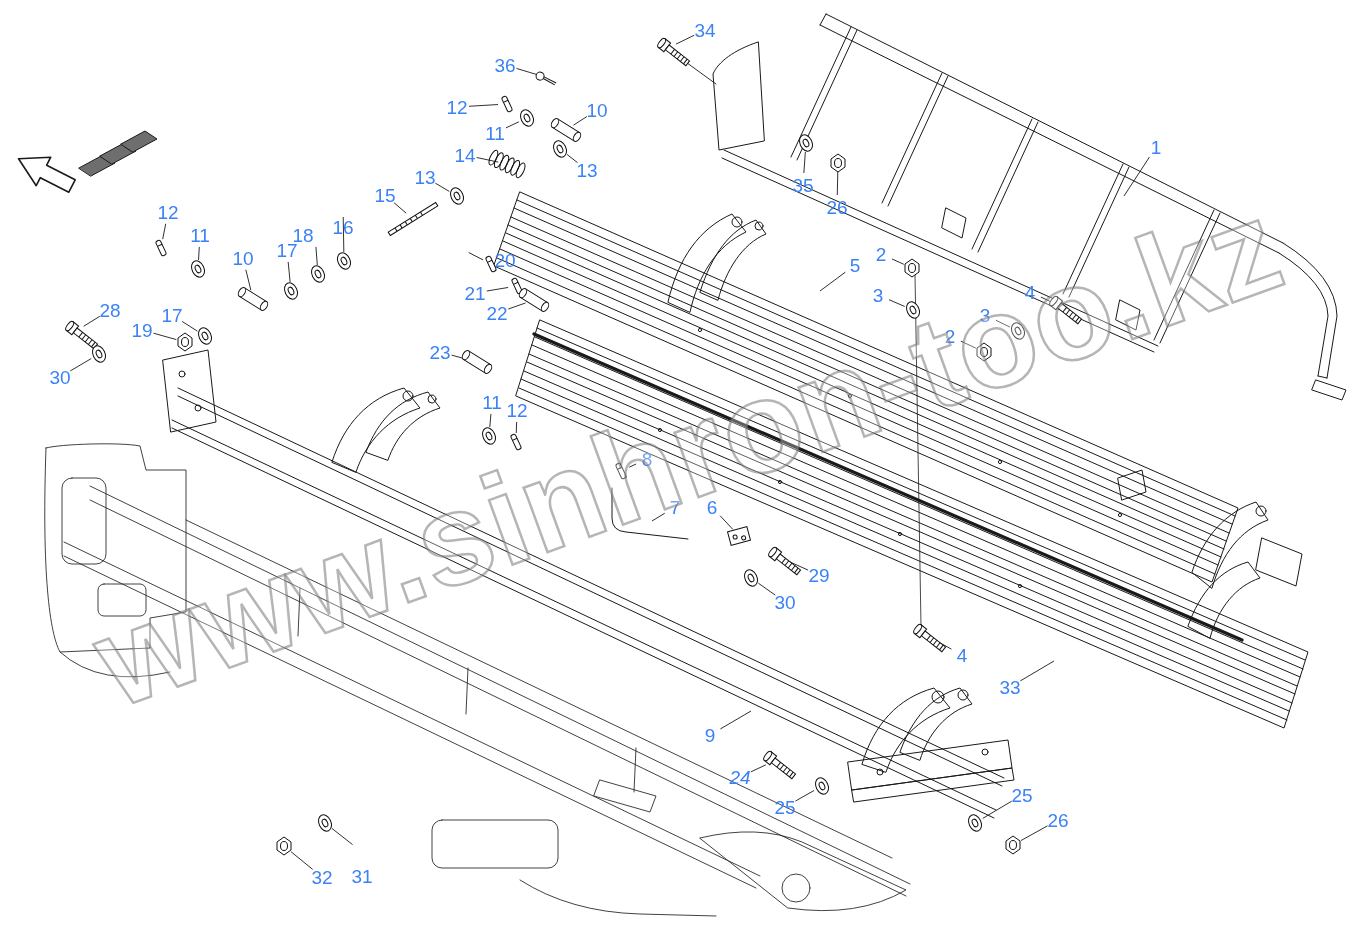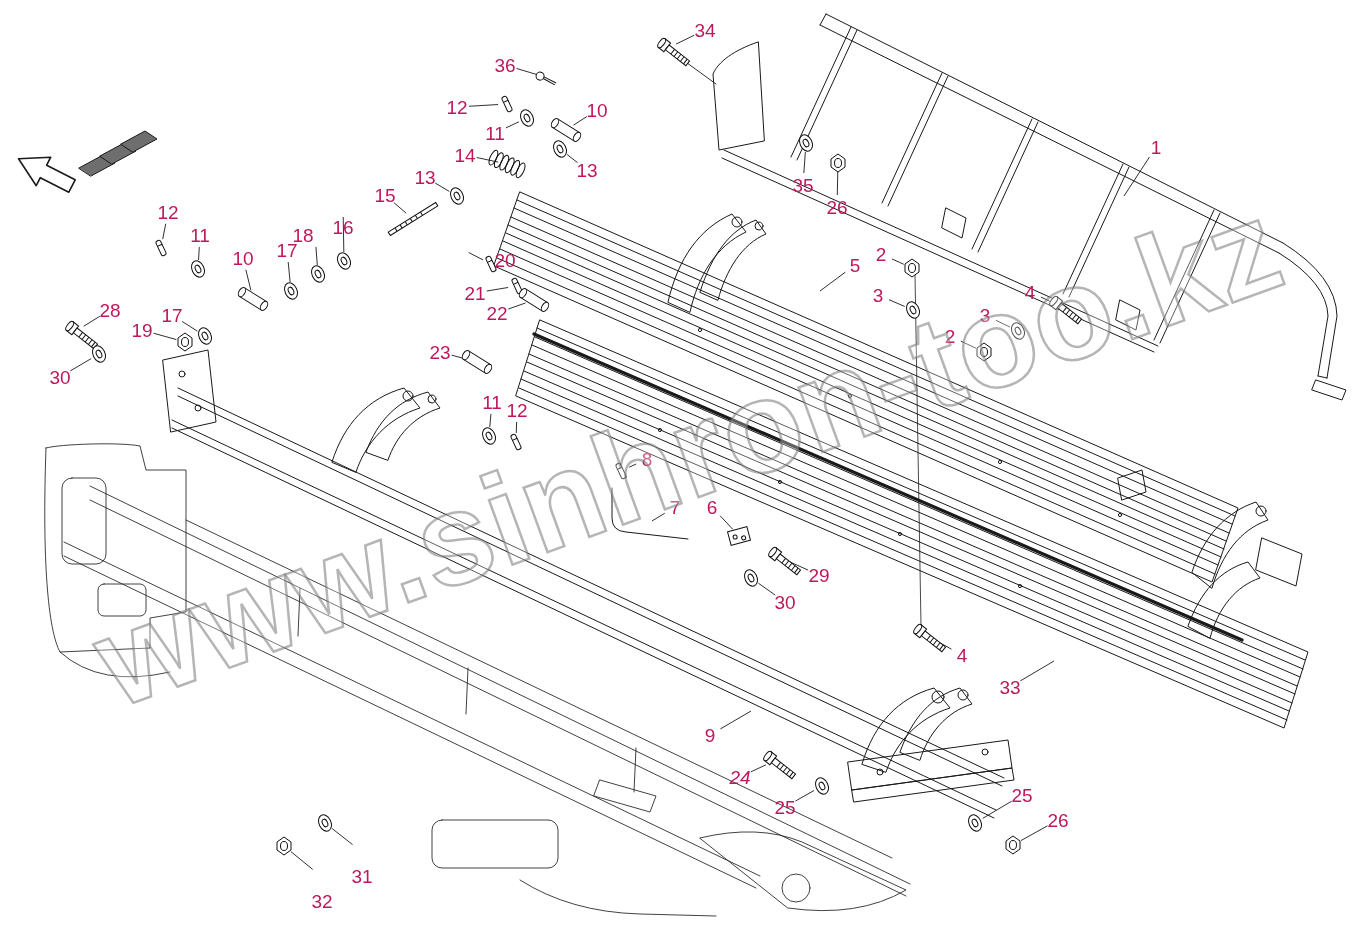--- a/index.html
+++ b/index.html
@@ -6,21 +6,21 @@
   .stage{
     position:relative;width:1367px;height:933px;background:#ffffff;
     overflow:hidden;font-family:"Liberation Sans",sans-serif;
   }
   .stage svg{position:absolute;left:0;top:0;}
   #art{z-index:1;}
   #overlay{z-index:3;}
   #callout-layer{position:absolute;left:0;top:0;width:100%;height:100%;z-index:4;}
   .callout{
     position:absolute;transform:translate(-50%,-50%);
-    font-size:19px;color:#be185d;line-height:1;white-space:nowrap;
+    font-size:19px;color:#3b82f6;line-height:1;white-space:nowrap;
     font-family:"Liberation Sans",sans-serif;
   }
   .watermark{
     position:absolute;left:50.3%;top:48.5%;z-index:6;
     transform:translate(-50%,-50%) rotate(-20deg);
     font-size:130px;font-weight:bold;letter-spacing:1px;white-space:nowrap;
     color:rgba(255,255,255,0.30);
     -webkit-text-stroke:2.5px rgba(120,120,120,0.55);
     text-stroke:2.5px rgba(120,120,120,0.55);
     pointer-events:none;
@@ -337,21 +337,21 @@
       <div class="callout" style="left: 740px; top: 777px; font-style: italic;">24</div>
       <div class="callout" style="left: 785px; top: 807px;">25</div>
       <div class="callout" style="left: 1022px; top: 795px;">25</div>
       <div class="callout" style="left: 837px; top: 207px;">26</div>
       <div class="callout" style="left: 1058px; top: 820px;">26</div>
       <div class="callout" style="left: 110px; top: 310px; text-align: center;">28</div>
       <div class="callout" style="left: 819px; top: 575px;">29</div>
       <div class="callout" style="left: 60px; top: 377px;">30</div>
       <div class="callout" style="left: 785px; top: 602px;">30</div>
       <div class="callout" style="left: 362px; top: 876px;">31</div>
-      <div class="callout" style="left: 322px; top: 877px; margin-top: 24px;">32</div>
+      <div class="callout" style="left: 322px; top: 877px;">32</div>
       <div class="callout" style="left: 1010px; top: 687px;">33</div>
       <div class="callout" style="left: 705px; top: 30px;">34</div>
       <div class="callout" style="left: 803px; top: 185px;">35</div>
       <div class="callout" style="left: 505px; top: 65px;">36</div>
     </div>
 
   <div class="watermark">www.sinhron-too.kz</div>
 </div>
 
 </body></html>

